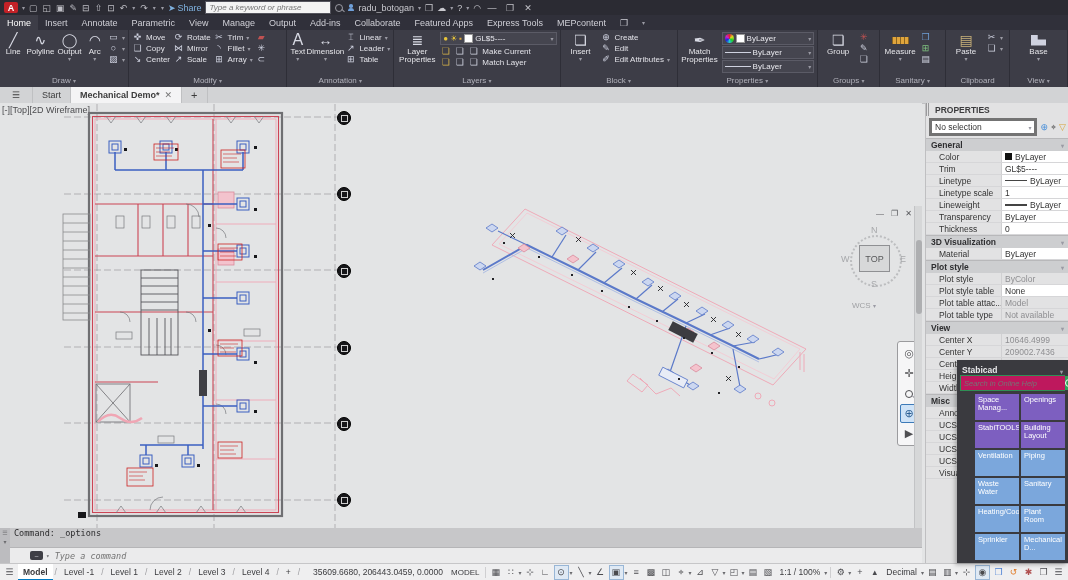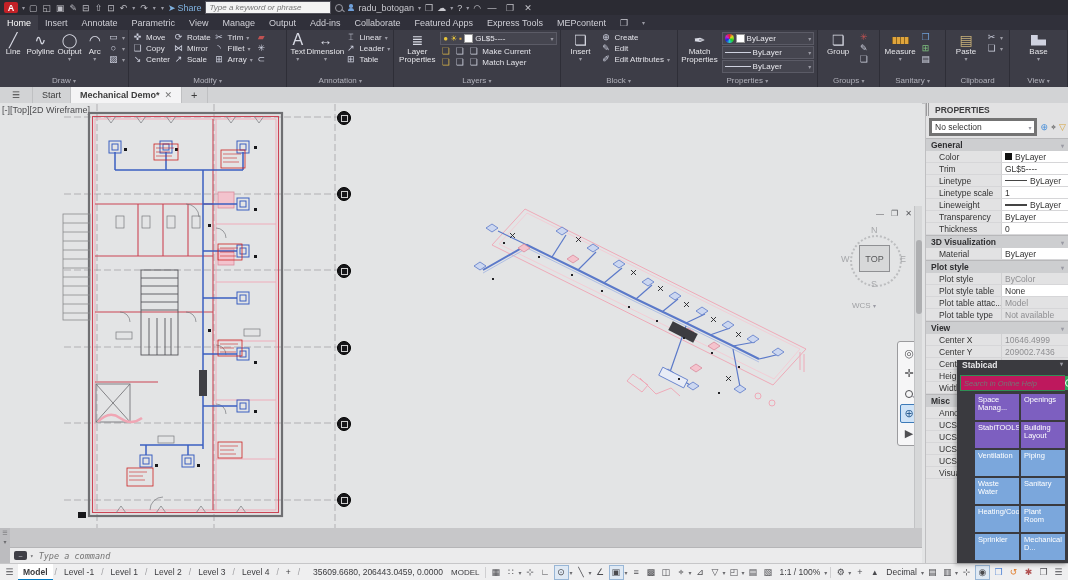--- a/index.html
+++ b/index.html
@@ -76,21 +76,21 @@
   #vpctl{left:876px;top:106px;display:flex;gap:7px;font-size:8px;color:#55565a;}
   #vscroll{left:914px;top:103px;width:8px;height:425px;background:#d6d7d8;border-left:1px solid #c2c3c5;}
   #vthumb{position:absolute;left:1px;top:34px;width:6px;height:74px;background:#aeafb1;border-radius:3px;}
   
   #cmd{left:0;top:528px;width:922px;height:35px;background:#c7c7c9;display:flex;}
   #cmdstrip{width:10px;background:#bcbcbf;display:flex;flex-direction:column;align-items:center;
             font-size:6px;color:#6c6c70;padding-top:1px;gap:2px;}
   #cmdmain{flex:1;display:flex;flex-direction:column;font-family:"DejaVu Sans Mono",monospace;}
   .cmdhist{font-size:8.5px;color:#2c2c2e;padding:0 4px;line-height:10px;}
   #cmdinput{margin-top:auto;height:15px;background:#ebebec;border-top:1px solid #b5b5b7;display:flex;
-            align-items:center;gap:3px;padding:0 4px;}
+            align-items:center;gap:3px;padding:0 20px;}
   #cmdchip{width:13px;height:9px;background:#3f3f46;border-radius:2px;color:#dcdce2;font-size:6px;
            display:flex;align-items:center;justify-content:center;}
   #cmdtext{font-size:8.5px;color:#77777b;font-style:italic;font-family:"DejaVu Sans Mono",monospace;
            background:transparent;border:none;outline:none;flex:1;}
   
   #statusbar{left:0;top:563px;width:1068px;height:17px;background:#efeff0;border-top:1px solid #c6c6c8;
              display:flex;align-items:center;font-size:8.5px;color:#3a3a3d;gap:2px;padding:0 3px;box-sizing:border-box;}
   .ltab{padding:0 5px;height:17px;display:flex;align-items:center;color:#3a3a3d;cursor:default;white-space:nowrap;}
   .ltab.active{background:#ffffff;font-weight:bold;box-shadow:inset 0 -2px 0 #0079c1;}
   .lsep{color:#9b9b9e;}
@@ -115,21 +115,21 @@
   .plab{width:62px;padding-left:13px;white-space:nowrap;overflow:hidden;}
   .pval{flex:1;background:#fff;border-left:1px solid #d0d0d2;height:100%;display:flex;align-items:center;
         gap:3px;padding:0 3px;white-space:nowrap;overflow:hidden;}
   .pval.ro{background:transparent;color:#8e8e91;}
   .blk{display:inline-block;width:7px;height:7px;background:#111;}
   .ltline{display:inline-block;width:22px;height:1px;background:#444;}
   .ltline.thick{height:2px;}
   
   #stabicad{left:957px;top:360px;width:111px;height:203px;background:#3a3a3f;z-index:5;
             display:flex;flex-direction:column;box-shadow:-2px 2px 4px rgba(0,0,0,.25);}
-  #stab-h{height:15px;display:flex;align-items:flex-start;justify-content:space-between;padding:0 5px;
+  #stab-h{height:15px;display:flex;align-items:flex-end;justify-content:space-between;padding:0 5px;
           color:#e8e8ea;font-size:8.5px;font-weight:bold;}
   #stab-search{height:14px;margin:0 3px 3px 3px;display:flex;border:1px solid #2f8f55;}
   #stab-input{flex:1;background:#be185d;border:none;outline:none;font-size:7.5px;color:#9fc3ab;
               font-style:italic;padding:0 3px;}
   #stab-go{width:14px;background:#2fa357;display:flex;align-items:center;justify-content:center;}
   #stab-grid{flex:1;display:grid;grid-template-columns:1fr 1fr;grid-auto-rows:1fr;gap:2px;padding:0 3px 3px 18px;}
   .stile{color:#fff;font-size:7.5px;padding:2px 3px;line-height:1.1;cursor:default;overflow:hidden;}
   .stile.purple{background:#7d5fc0;}
   .stile.blue{background:#7ba7dc;}
 </style>
@@ -809,20 +809,21 @@
       <div id="vthumb"></div>
     </div>
 </div>
 
 <div id="cmd" class="abs">
   <div id="cmdstrip">
     <span>☰</span>
     <span>▾</span>
   </div>
   <div id="cmdmain">
+    <div class="cmdhist">Command: _options</div>
     <div id="cmdinput">
       <span id="cmdchip">—</span>
       <span class="tiny" style="color:#6a6a6e;">▾</span>
       <input id="cmdtext" placeholder="Type a command" style="">
     </div>
   </div>
 </div>
 
 <div id="props" class="abs">
   <div id="props-h">PROPERTIES</div>

